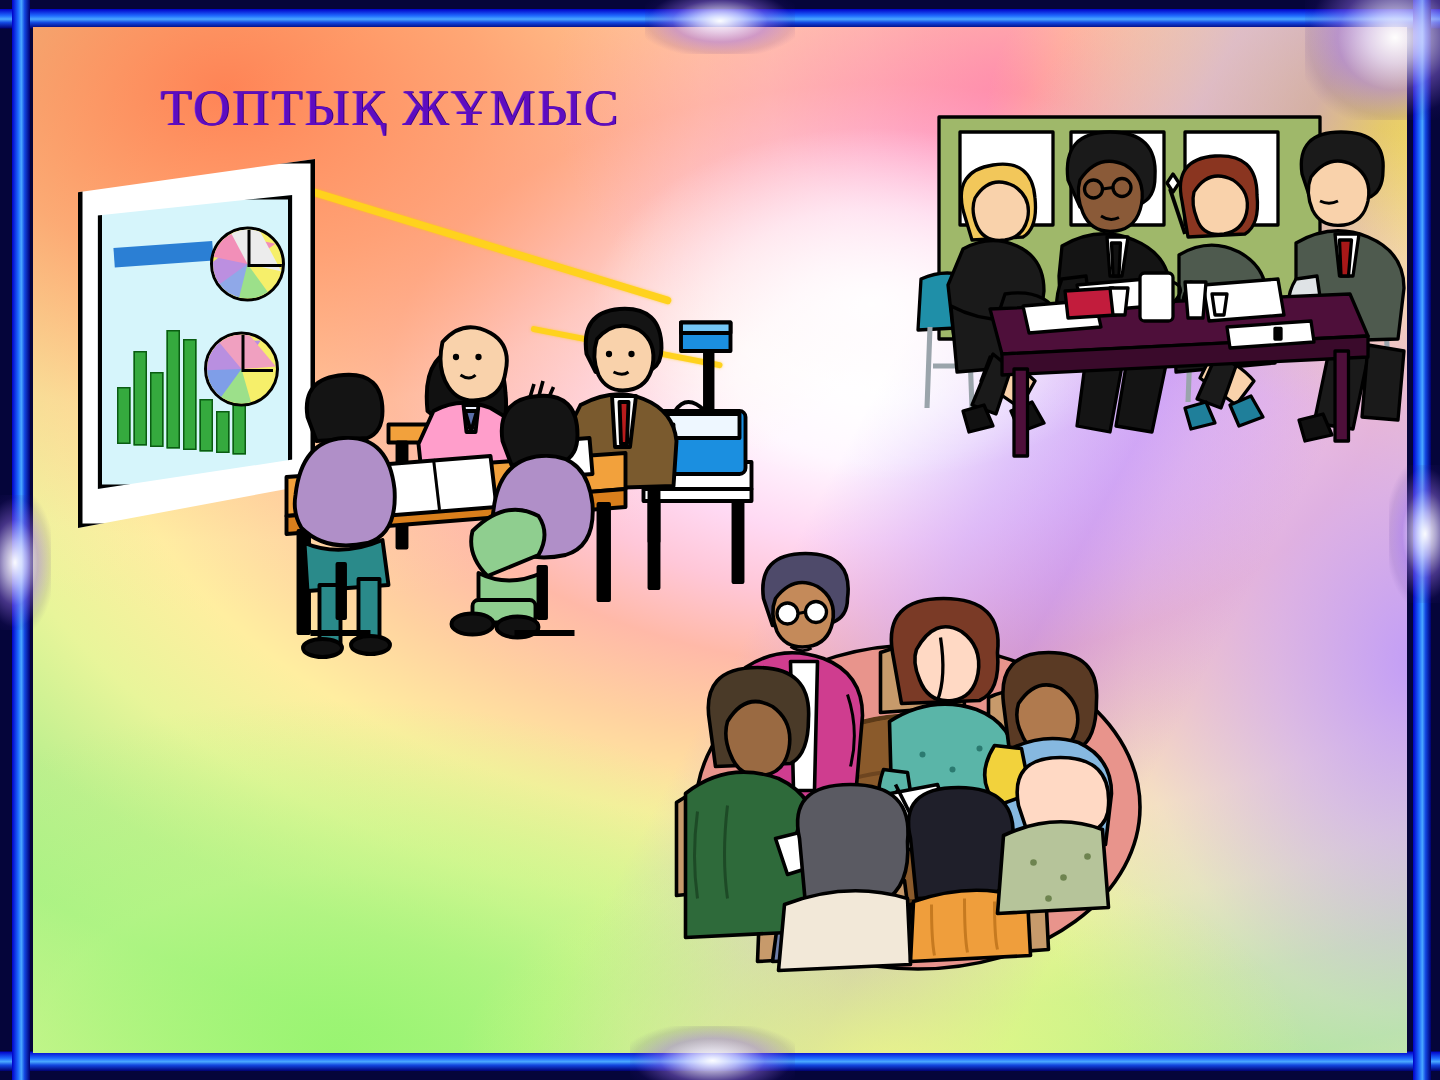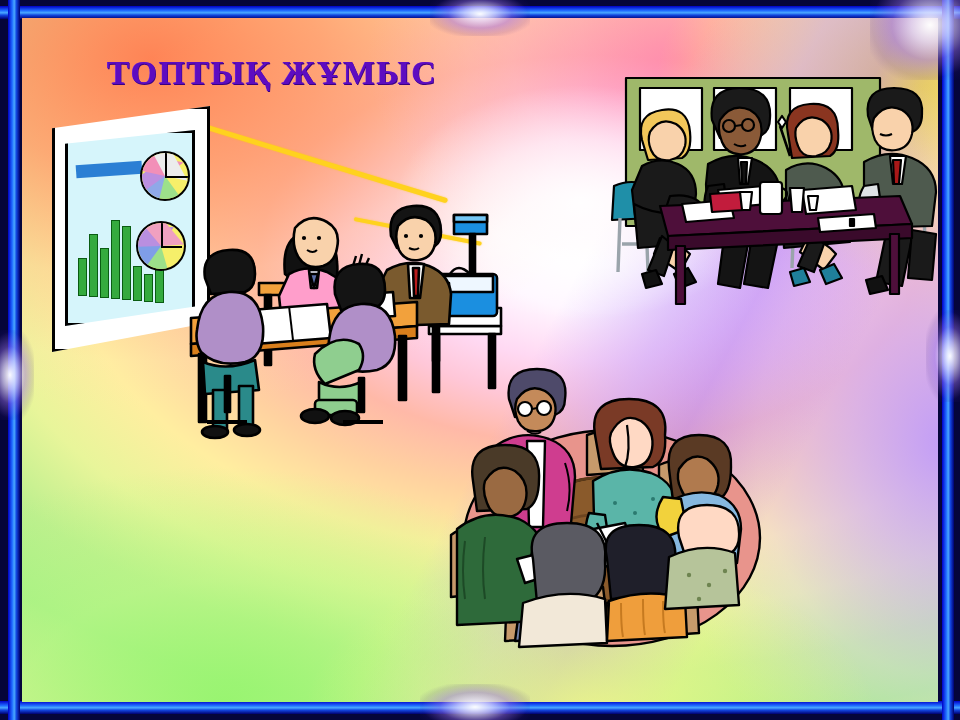--- a/index.html
+++ b/index.html
@@ -43,21 +43,21 @@
   #bg-purpleray{background:
      linear-gradient(118deg, rgba(255,255,255,0) 54%, rgba(196,160,250,.55) 63%, rgba(170,120,245,.50) 69%, rgba(255,255,255,0) 79%);}
   #bg-white{background:
      radial-gradient(ellipse 26% 22% at 61% 27%, rgba(255,255,255,.95) 0%, rgba(255,255,255,.55) 42%, rgba(255,255,255,0) 78%);}
   #bg-green-bl{background:
      radial-gradient(ellipse 52% 42% at 22% 100%, rgba(150,245,110,.90) 0%, rgba(180,248,130,.55) 42%, rgba(255,255,255,0) 82%);}
   #bg-ylw-bl{background:
      radial-gradient(ellipse 40% 30% at 62% 102%, rgba(245,250,135,.85) 0%, rgba(255,255,255,0) 78%);}
 
   
-  #title{position:absolute;left:85px;top:36px;font-size:34px;font-weight:bold;
+  #title{position:absolute;left:85px;top:36px;font-size:34px;font-weight:normal;
      font-family:"Liberation Serif",serif;color:#5d0cc0;letter-spacing:1.5px;
      text-shadow:0.6px 0.6px 0 #3a0080, -0.5px 0 0 #7a2de0;white-space:nowrap;}
 
   
   .ray{position:absolute;background:#ffd21e;border-radius:3px;
        box-shadow:0 0 2px rgba(255,200,0,.6);}
   #ray1{left:172px;top:103px;width:265px;height:5px;transform:rotate(17deg);transform-origin:left center;}
   #ray2{left:332px;top:199px;width:130px;height:4px;transform:rotate(11deg);transform-origin:left center;}
   #ray3{left:72px;top:310px;width:122px;height:4px;transform:rotate(-11deg);transform-origin:left center;}
   #ray4{left:226px;top:321px;width:92px;height:4px;transform:rotate(-10deg);transform-origin:left center;}

